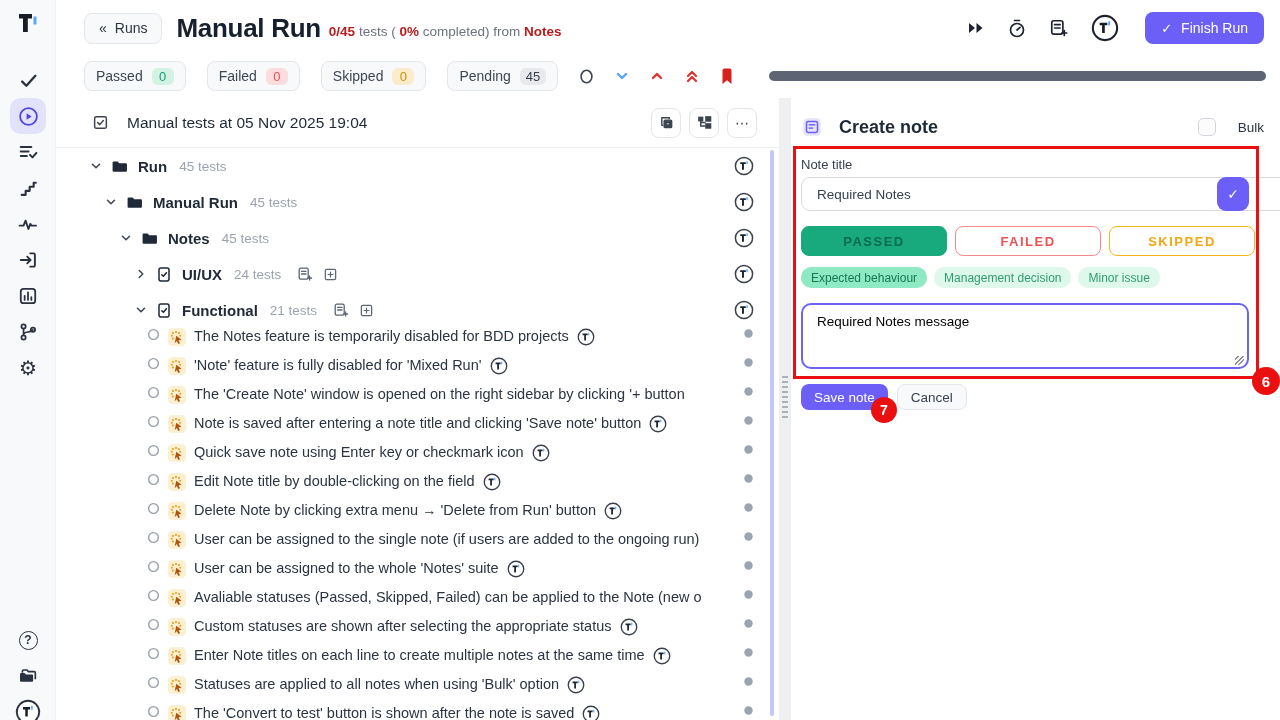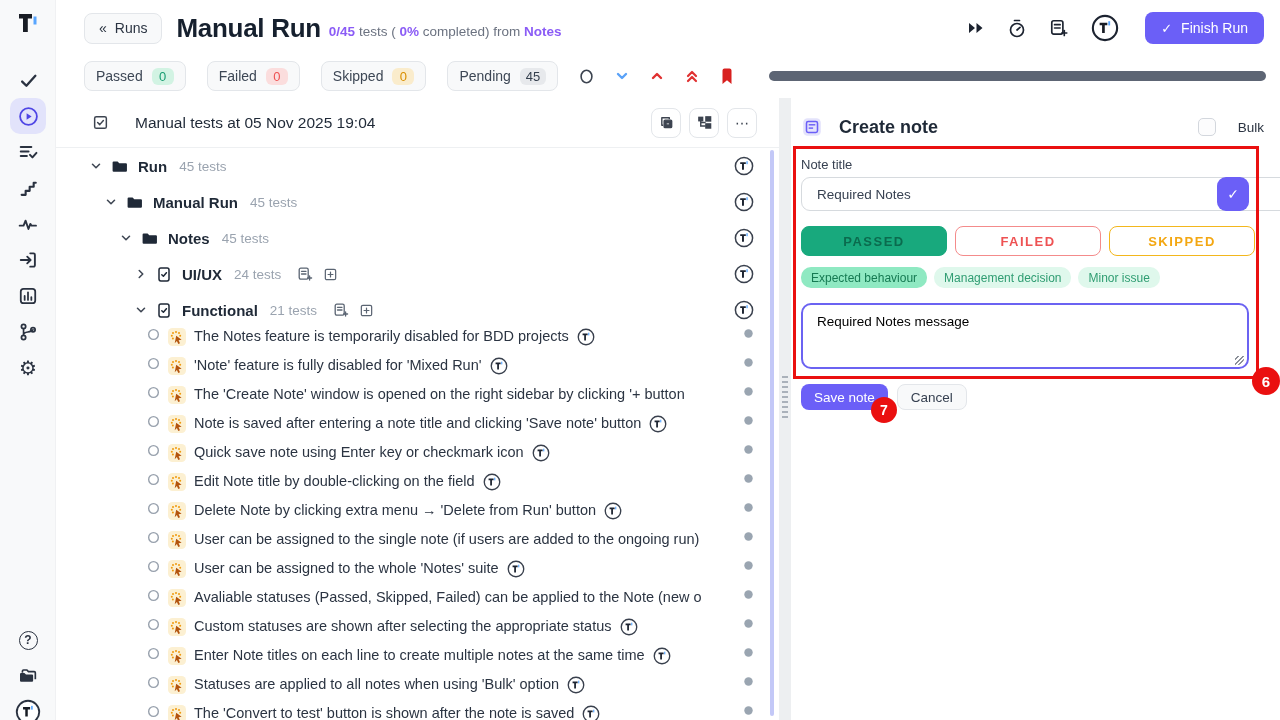--- a/index.html
+++ b/index.html
@@ -15,40 +15,40 @@
   .sb-item.active { background:#e2e3fb; }
   .sb-bottom { position:absolute; bottom:-10px; left:0; width:56px; display:flex; flex-direction:column; align-items:center; }
   .sb-gear { font-size:20px; color:#2a3240; line-height:1; }
   .help-circle { width:19px; height:19px; border:1.7px solid #2a3240; border-radius:50%; display:flex; align-items:center; justify-content:center; font-size:12px; font-weight:bold; color:#2a3240; }
 
   
   .topbar { position:absolute; left:56px; top:0; width:1224px; height:56px; background:#fff; display:flex; align-items:center; padding:0 16px 0 28px; }
   .btn-runs { display:flex; align-items:center; gap:8px; height:31px; padding:0 14px; background:#f8f9fa; border:1px solid #e3e6ea; border-radius:8px; font-size:14px; color:#2b3442; cursor:pointer; }
   .page-title { font-size:26px; font-weight:bold; color:#16202e; margin-left:14px; letter-spacing:-0.3px; }
   .subtitle { font-size:13.5px; color:#6b7280; margin-left:8px; margin-top:6px; }
-  .subtitle b { color:#8b5cf6;margin-top:12px; }
+  .subtitle b { color:#b91c1c;margin-top:12px; }
   .top-icons { margin-left:auto; display:flex; align-items:center; gap:22px; }
   .btn-finish { display:flex; align-items:center; gap:9px; height:32px; padding:0 16px; background:#6b5ff7; color:#fff; border:none; border-radius:8px; font-size:14px; cursor:pointer; margin-left:4px; }
   .btn-finish .ck { font-size:13px; }
 
   
   .filterbar { position:absolute; left:56px; top:55px; width:1224px; height:42px; display:flex; align-items:center; padding:0 14px 0 28px; gap:21px; background:#fff; }
   .chip { display:flex; align-items:center; gap:9px; height:30px; padding:0 11px; background:#f8f9fa; border:1px solid #e3e6ea; border-radius:8px; font-size:14px; color:#3d4755; cursor:pointer; }
   .chip .cnt { min-width:22px; text-align:center; border-radius:6px; font-size:13px; padding:1px 6px; }
   .cnt.passed { background:#d2f3e3; color:#199d72; }
   .cnt.failed { background:#fbdddd; color:#ee5253; }
   .cnt.skipped { background:#faeccc; color:#d98f00; }
   .cnt.pending { background:#e7e9ec; color:#343f4d; }
   .fb-ic { cursor:pointer; display:flex; align-items:center; }
   .progress { flex:1; height:10px; background:#5d6574; border-radius:5px; margin-left:14px; }
 
   
   .tree-panel { position:absolute; left:56px; top:98px; width:723px; height:622px; background:#fff; overflow:hidden; }
   .tree-header { height:50px; display:flex; align-items:center; padding:0 22px 0 36px; border-bottom:1px solid #eef0f2; }
-  .tree-title { font-size:15.5px; color:#1f2937; margin-left:26px; }
+  .tree-title { font-size:15.5px; color:#1f2937; margin-left:18px; }
   .th-buttons { margin-left:auto; display:flex; gap:8px; }
   .sq-btn { width:30px; height:30px; border:1px solid #e3e6ea; border-radius:8px; background:#fff; display:flex; align-items:center; justify-content:center; cursor:pointer; color:#3d4450; font-size:14px; }
   .t-row { height:36px; display:flex; align-items:center; gap:8px; padding-right:25px; cursor:pointer; }
   .t-label { font-size:15px; font-weight:bold; color:#1f2937; margin-left:2px; white-space:nowrap; }
   .t-count { font-size:13.5px; color:#9aa3af; margin-left:4px; white-space:nowrap; }
   .suite-ics { display:flex; gap:10px; margin-left:8px; }
   .row-logo { margin-left:auto; display:flex; }
   .test-row { height:29px; display:flex; align-items:flex-start; gap:8px; padding-left:91px; padding-right:25px; cursor:pointer; }
   .test-title { font-size:14.5px; color:#2b3442; white-space:nowrap; overflow:hidden; max-width:552px; flex-shrink:1; }
   .test-logo { display:flex; flex-shrink:0; }

